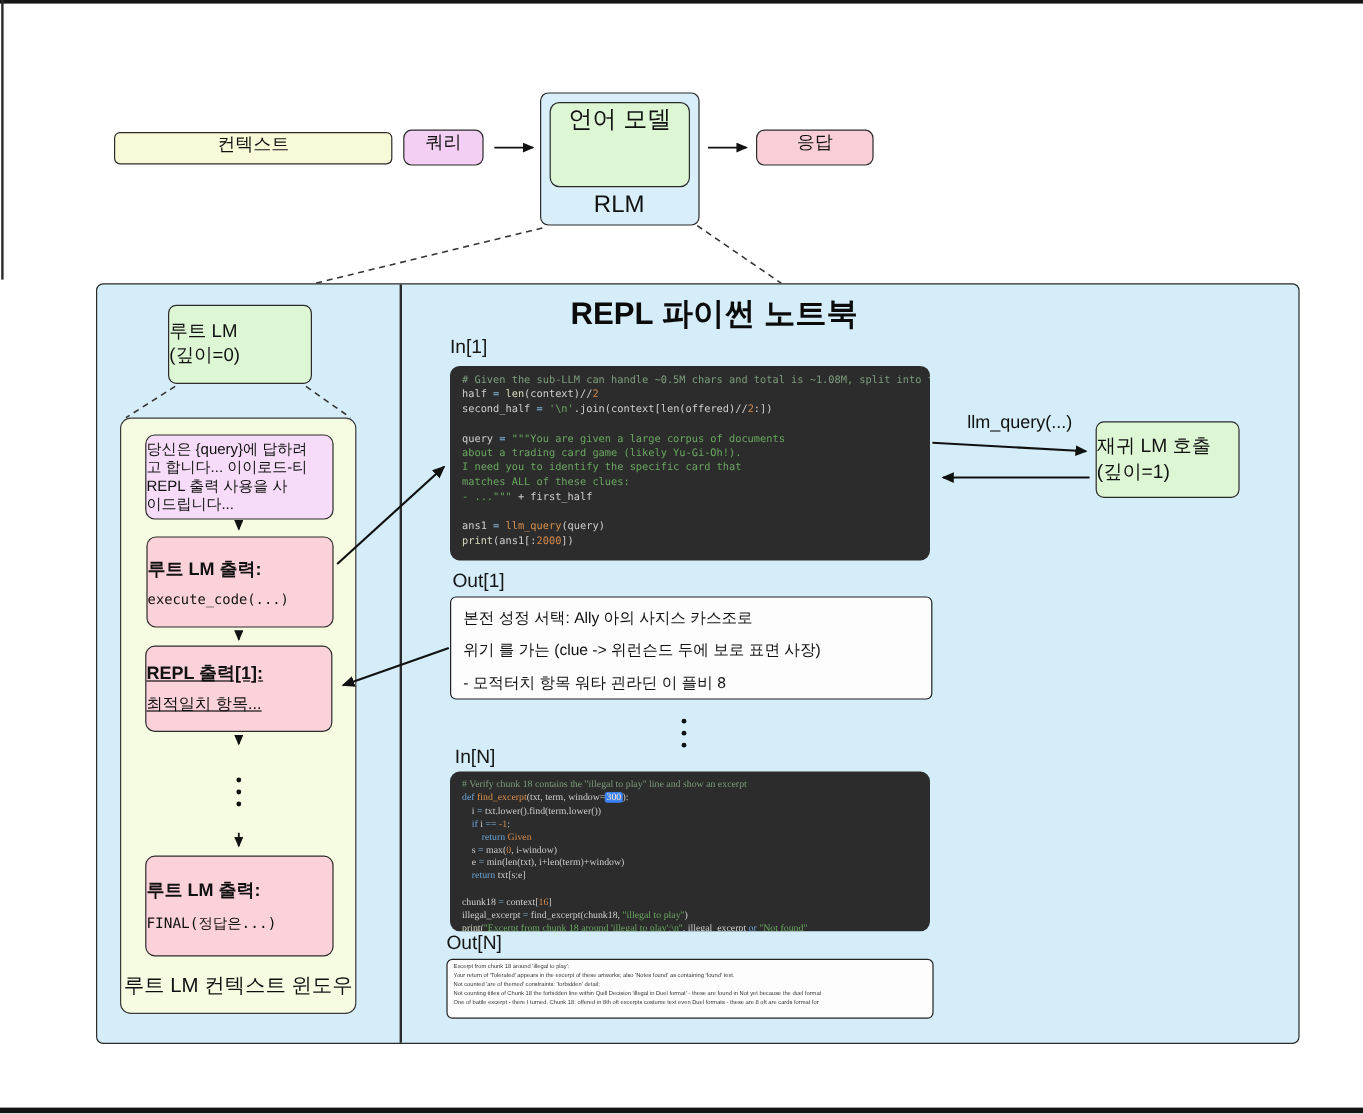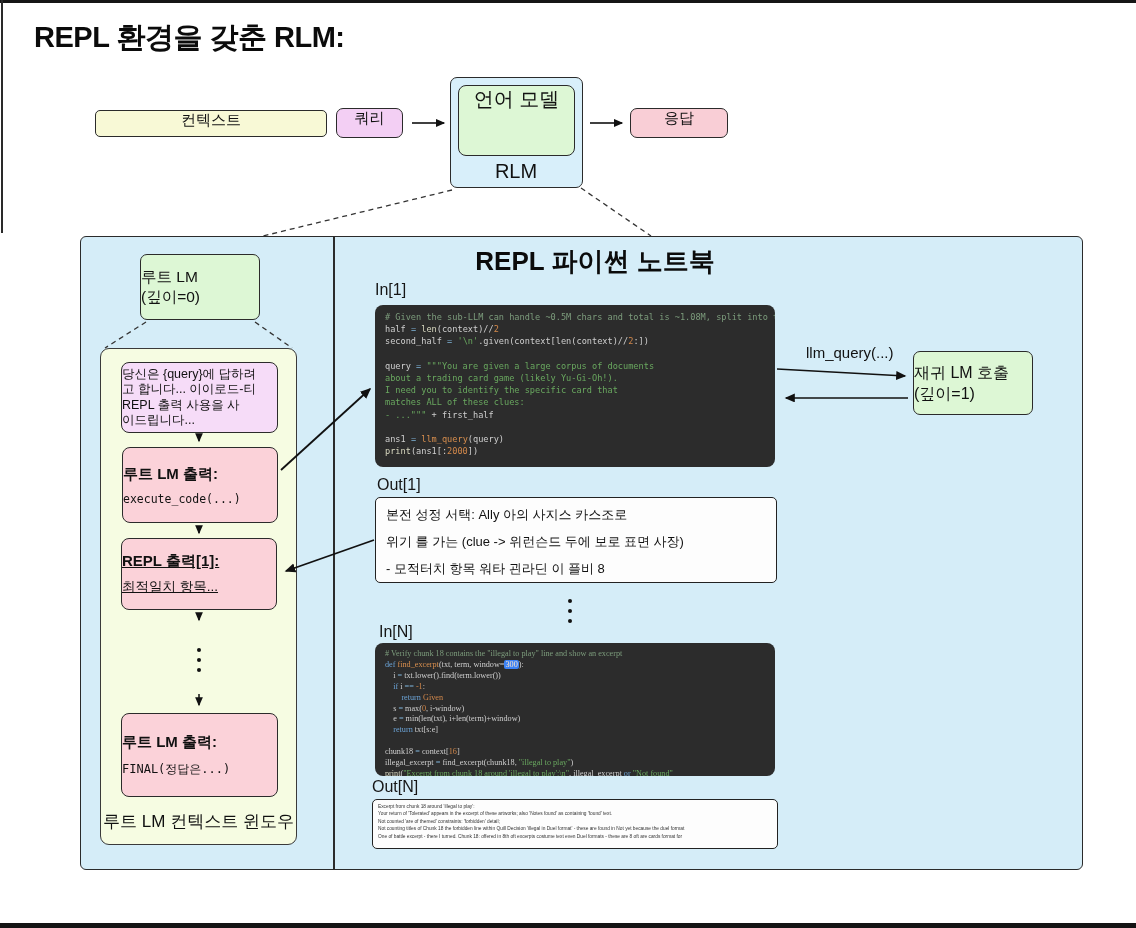--- a/index.html
+++ b/index.html
@@ -31,21 +31,20 @@
 </style>
 </head>
 <body>
 
 <div id="canvas">
 
   <div class="abs" style="left:0;top:0;width:1136px;height:3px;background:#161616;"></div>
   <div class="abs" style="left:1px;top:0;width:2px;height:233px;background:#2a2a2a;"></div>
   <div class="abs" style="left:0;top:923px;width:1136px;height:5px;background:#141414;"></div>
 
-  <div class="abs title" style="left:34px;top:18px;">REPL 환경을 갖춘 RLM:</div>
 
   <div>
     <div class="box" style="left:95px;top:110px;width:232px;height:27px;background:#f8f9d6;border-radius:5px;font-size:15px;">
       <span>컨텍스트</span>
     </div>
     <div class="box" style="left:336px;top:108px;width:67px;height:30px;background:#f3cff4;border-radius:7px;font-size:15px;">
       <span>쿼리</span>
     </div>
     <div class="box rounded" style="left:450px;top:77px;width:133px;height:111px;background:#d8effa;flex-direction:column;justify-content:flex-start;">
       <div class="box" style="left:7px;top:7px;width:117px;height:71px;background:#ddf7d5;border-radius:8px;font-size:20px;">
@@ -100,21 +99,21 @@
     <div class="abs" style="left:100px;top:810px;width:197px;text-align:center;font-size:17px;color:#101010;">루트 LM 컨텍스트 윈도우</div>
   </div>
 
   <div>
     <div class="abs nbtitle" style="left:395px;top:244px;width:400px;">REPL 파이썬 노트북</div>
 
     <div class="abs iolabel" style="left:375px;top:281px;">In[1]</div>
     <div class="codeblock" id="code1" style="left:375px;top:305px;width:400px;height:162px;">
         <div class="code-line"><span class="tok-com"># Given the sub-LLM can handle ~0.5M chars and total is ~1.08M, split into two halves</span></div>
         <div class="code-line"><span class="tok-pln">half </span><span class="tok-op">= </span><span class="tok-fn">len</span><span class="tok-pln">(context)//</span><span class="tok-num">2</span></div>
-        <div class="code-line"><span class="tok-pln">second_half </span><span class="tok-op">= </span><span class="tok-str">'\n'</span><span class="tok-pln">.given(context[len(context)//</span><span class="tok-num">2</span><span class="tok-pln">:])</span></div>
+        <div class="code-line"><span class="tok-pln">second_half </span><span class="tok-op">= </span><span class="tok-str">'\n'</span><span class="tok-pln">.join(context[len(offered)//</span><span class="tok-num">2</span><span class="tok-pln">:])</span></div>
         <div class="code-line">&nbsp;</div>
         <div class="code-line"><span class="tok-pln">query </span><span class="tok-op">= </span><span class="tok-str">"""You are given a large corpus of documents</span></div>
         <div class="code-line"><span class="tok-str">about a trading card game (likely Yu-Gi-Oh!).</span></div>
         <div class="code-line"><span class="tok-str">I need you to identify the specific card that</span></div>
         <div class="code-line"><span class="tok-str">matches ALL of these clues:</span></div>
         <div class="code-line"><span class="tok-str">- ..."""</span><span class="tok-pln"> + first_half</span></div>
         <div class="code-line">&nbsp;</div>
         <div class="code-line"><span class="tok-pln">ans1 </span><span class="tok-op">= </span><span class="tok-fnO">llm_query</span><span class="tok-pln">(query)</span></div>
         <div class="code-line"><span class="tok-fn">print</span><span class="tok-pln">(ans1[:</span><span class="tok-num">2000</span><span class="tok-pln">])</span></div>
       </div>

